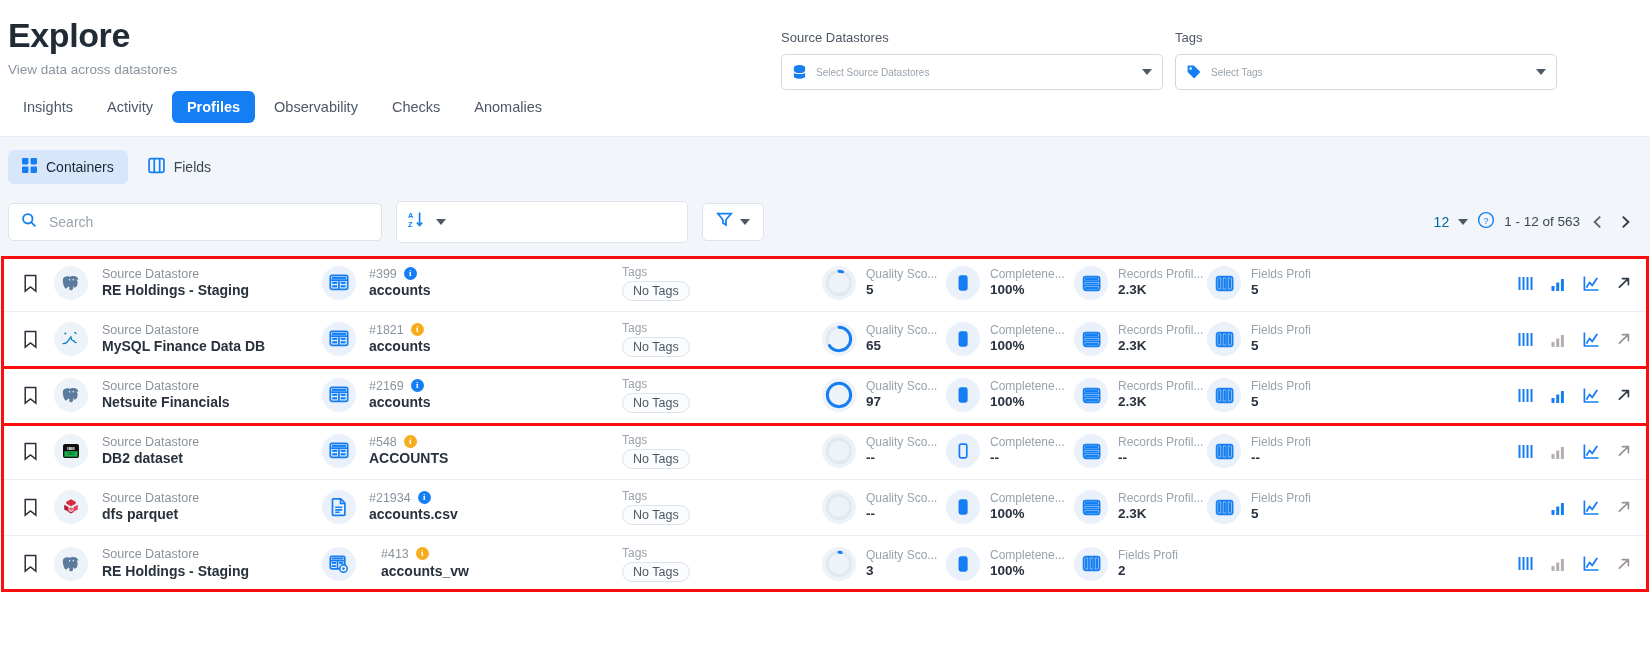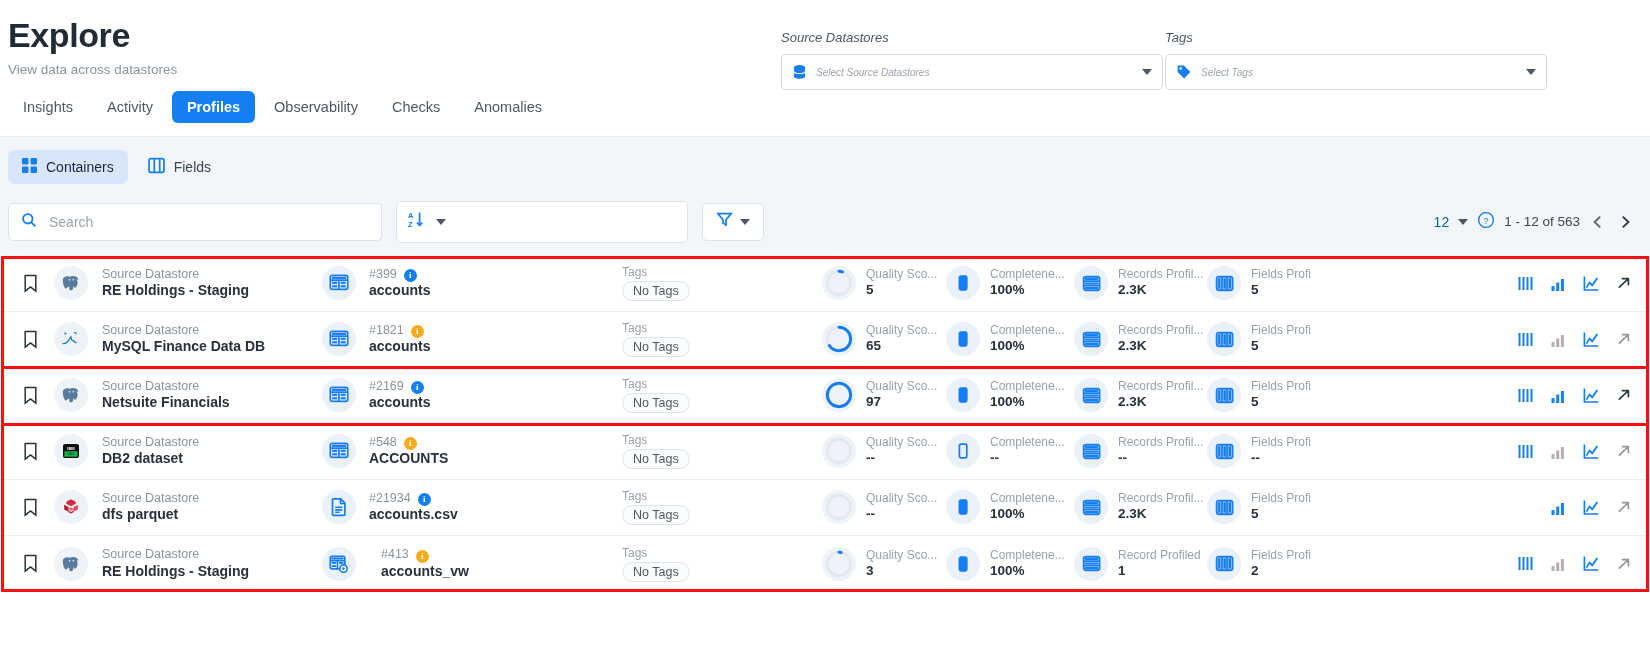--- a/index.html
+++ b/index.html
@@ -14,21 +14,21 @@
 
   
   .page-head { padding: 18px 0 0 8px; }
   .page-title {
     font-size: 34px; font-weight: 700; letter-spacing: -0.4px;
     color: #212b36; line-height: 1.05; margin: 0;
   }
   .page-sub { font-size: 13.5px; color: #8a939e; margin-top: 8px; }
 
   
-  .filters { position: absolute; top: 30px; left: 781px; display: flex; gap: 2px; font-style: italic; }
+  .filters { position: absolute; top: 30px; left: 781px; display: flex; gap: 12px; }
   .filter-group { display: flex; flex-direction: column; }
   .filter-label { font-size: 13px; color: #4d5864; margin-bottom: 9px; }
   .select-box {
     width: 382px; height: 36px; border: 1px solid #d3d8de; border-radius: 5px;
     background: #fff; display: flex; align-items: center; padding: 0 10px;
     gap: 9px; cursor: pointer;
   }
   .select-box .ph { font-size: 10px; color: #9aa3ad; flex: 1; }
   .caret {
     width: 0; height: 0; border-left: 5px solid transparent;
@@ -106,21 +106,21 @@
   .two-line { line-height: 1.25; margin-left: 14px; }
   .tl-top { font-size: 12.5px; color: #8a939e; }
   .tl-bot { font-size: 14px; color: #28313d; font-weight: 600; }
 
   .col-name { width: 268px; display: flex; align-items: center; }
   .col-obj { width: 300px; display: flex; align-items: center; gap: 13px; }
   .obj-icon {
     width: 34px; height: 34px; border-radius: 50%; background: #eaf1fb;
     display: flex; align-items: center; justify-content: center; flex: 0 0 auto;
   }
-  .idline { display: flex; align-items: flex-end; gap: 7px; }
+  .idline { display: flex; align-items: flex-start; gap: 7px; }
   .idtxt { font-size: 12.5px; color: #8a939e; }
   .info-dot {
     width: 13px; height: 13px; border-radius: 50%; color: #fff;
     font-size: 9px; font-weight: 700; display: flex; align-items: center;
     justify-content: center; font-family: "Liberation Serif", serif;
   }
   .info-dot.blue { background: #157ef3; }
   .info-dot.amber { background: #f9ac1b; }
 
   .col-tags { width: 200px; }
@@ -973,35 +973,20 @@
       <span class="metric-badge">
             <svg width="18" height="18" viewBox="0 0 18 18">
               <rect x="5.4" y="2.2" width="7.4" height="13.6" rx="1.6" fill="#157ef3" stroke="#157ef3" stroke-width="1.7"></rect>
             </svg>
           </span>
       <span class="metric-txt">
         <span class="m-lab" style="display:block">Completene...</span>
         <span class="m-val" style="display:block">100%</span>
       </span>
     </div>
-    <div class="metric m-records">
-      <span class="metric-badge">
-            <svg width="19" height="19" viewBox="0 0 18 18">
-              <rect x="1.6" y="2.6" width="15" height="12.8" rx="2.2" fill="none" stroke="#157ef3" stroke-width="1.8"></rect>
-    <path d="M1.6 6.8h15M1.6 11.1h15" stroke="#157ef3" stroke-width="1.6"></path>
-    <rect x="2.9" y="3.8" width="12.3" height="1.9" fill="#157ef3"></rect>
-    <rect x="2.9" y="8" width="12.3" height="2" fill="#157ef3"></rect>
-    <rect x="2.9" y="12.2" width="12.3" height="2" fill="#157ef3"></rect>
-            </svg>
-          </span>
-      <span class="metric-txt">
-        <span class="m-lab" style="display:block">Record Profiled</span>
-        <span class="m-val" style="display:block">1</span>
-      </span>
-    </div>
     <div class="metric m-fields">
       <span class="metric-badge">
             <svg width="19" height="19" viewBox="0 0 18 18">
               <rect x="1.6" y="2.6" width="15" height="12.8" rx="2" fill="none" stroke="#157ef3" stroke-width="1.8"></rect>
     <path d="M6.6 2.6v12.8M11.4 2.6v12.8" stroke="#157ef3" stroke-width="1.7"></path>
     <rect x="2.9" y="4" width="2.4" height="10" fill="#157ef3"></rect>
     <rect x="7.9" y="4" width="2.4" height="10" fill="#157ef3"></rect>
     <rect x="12.7" y="4" width="2.5" height="10" fill="#157ef3"></rect>
             </svg>
           </span>

